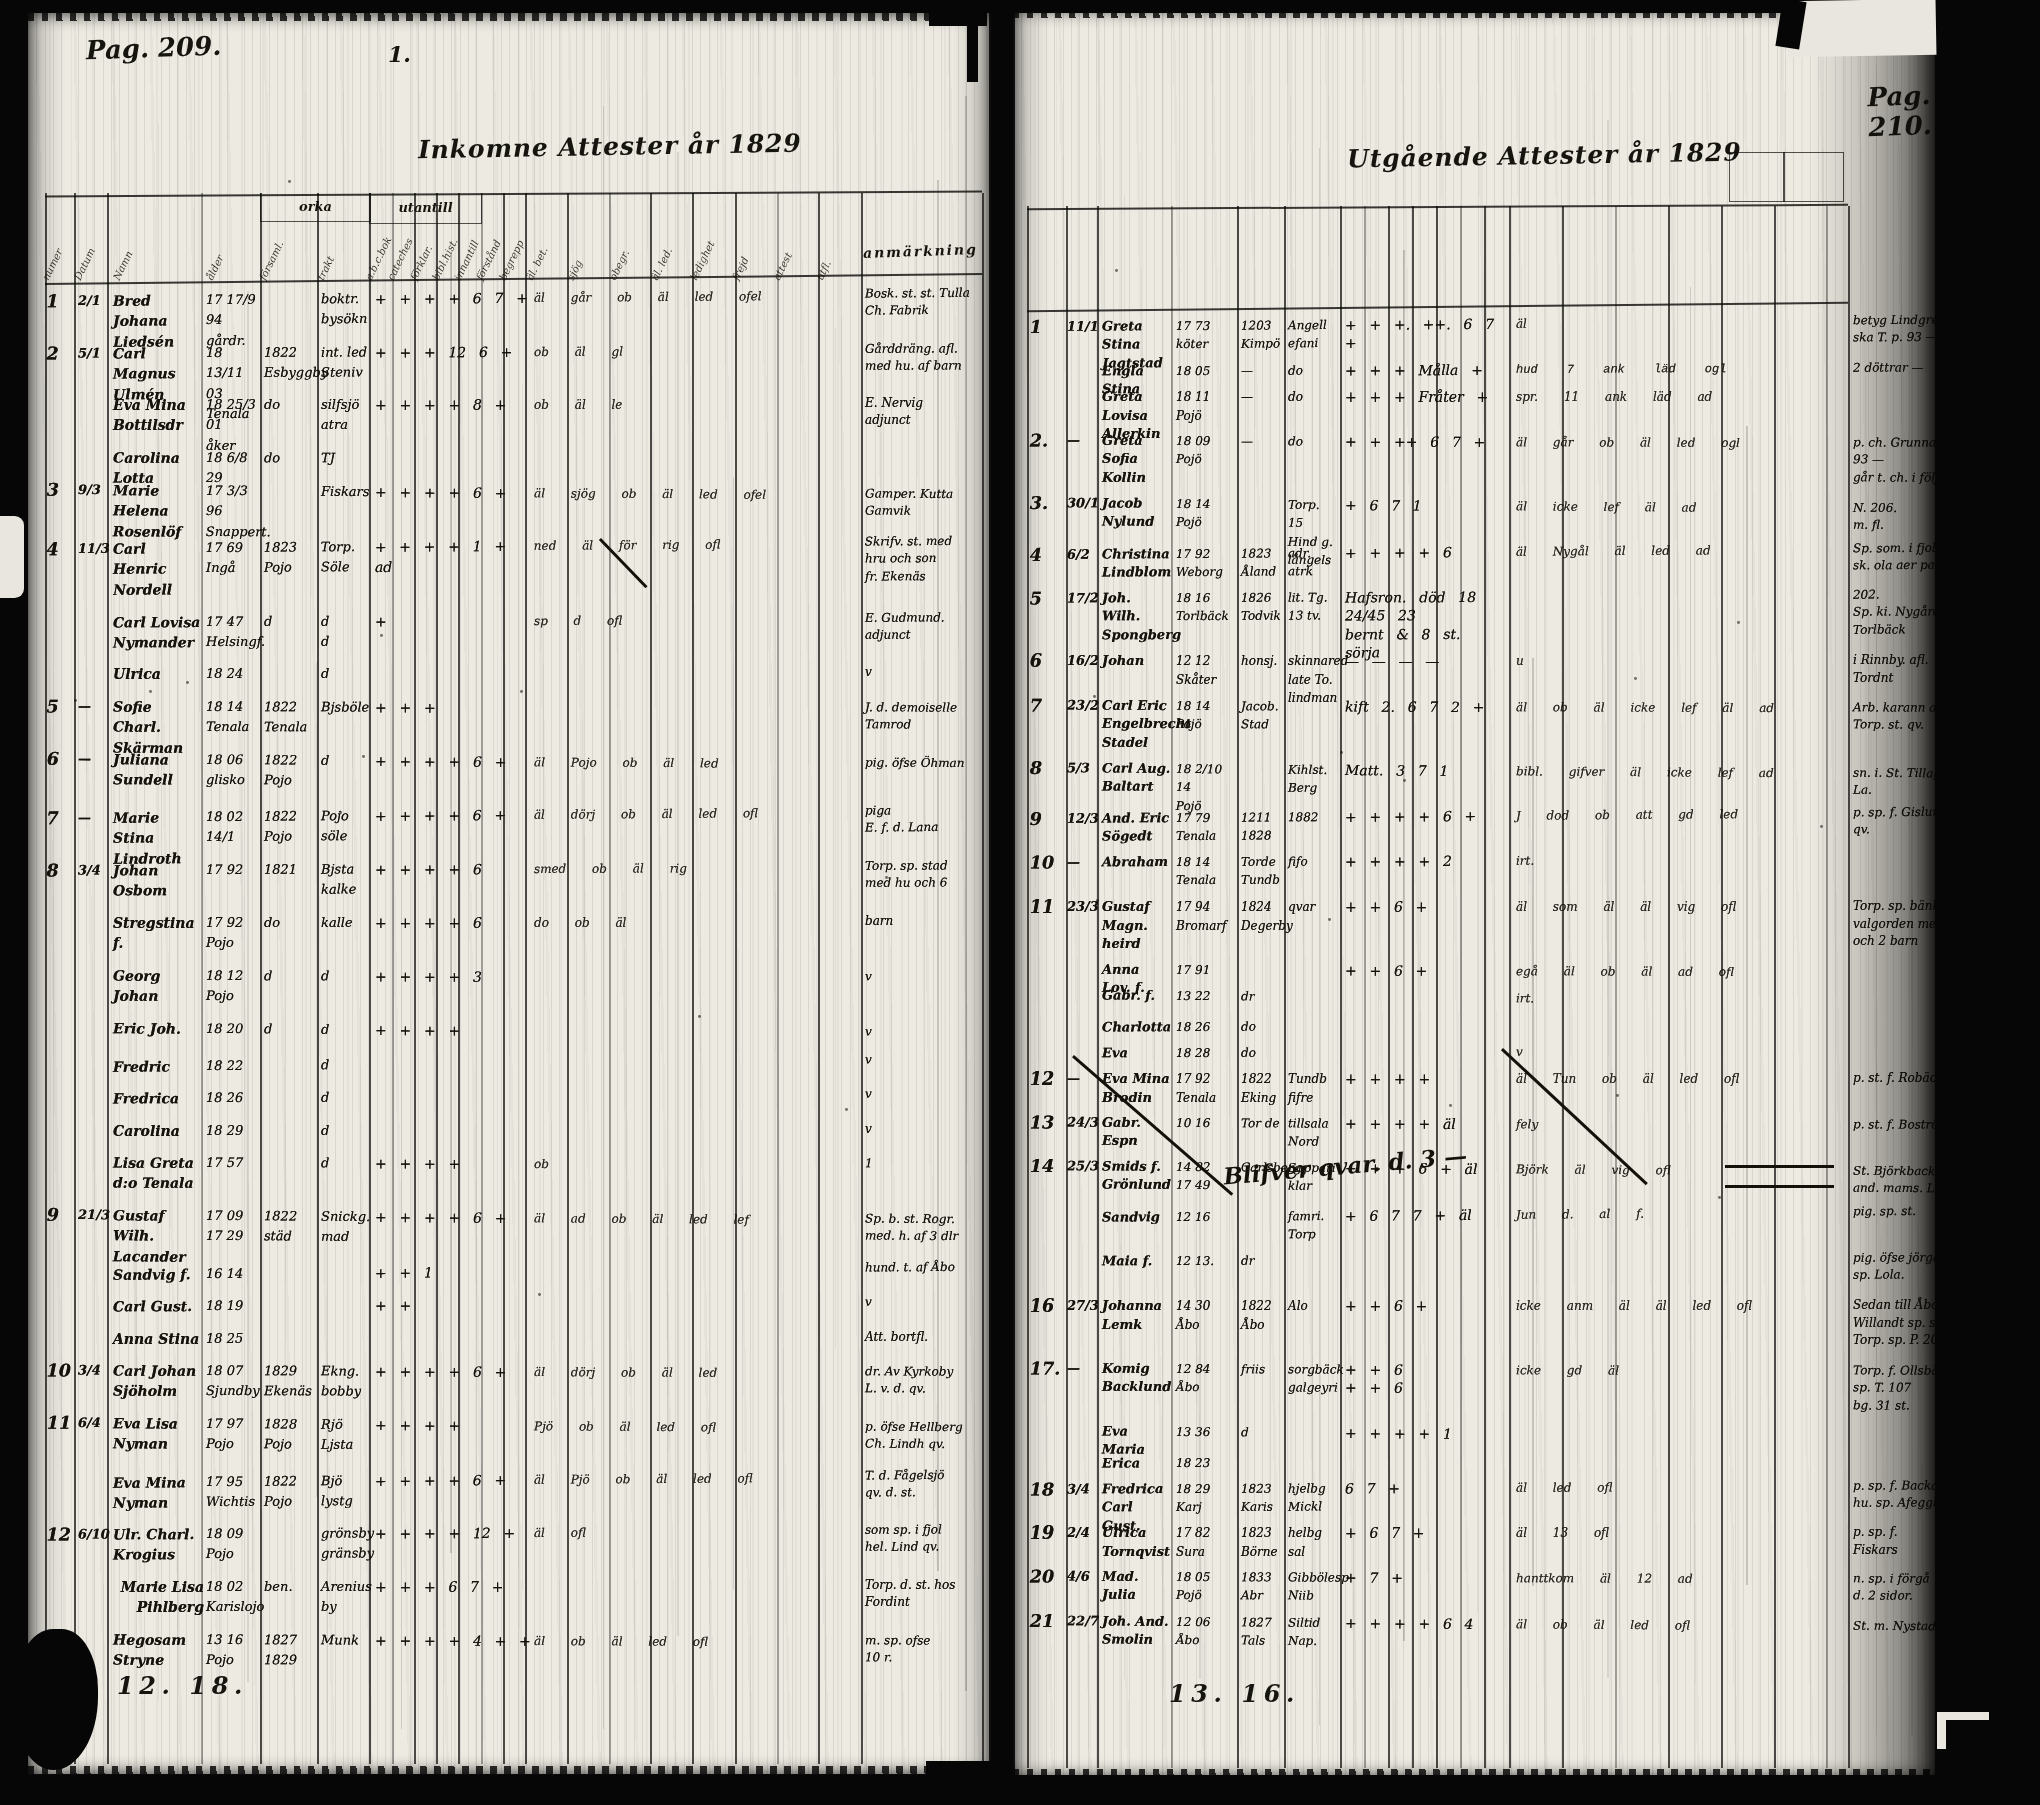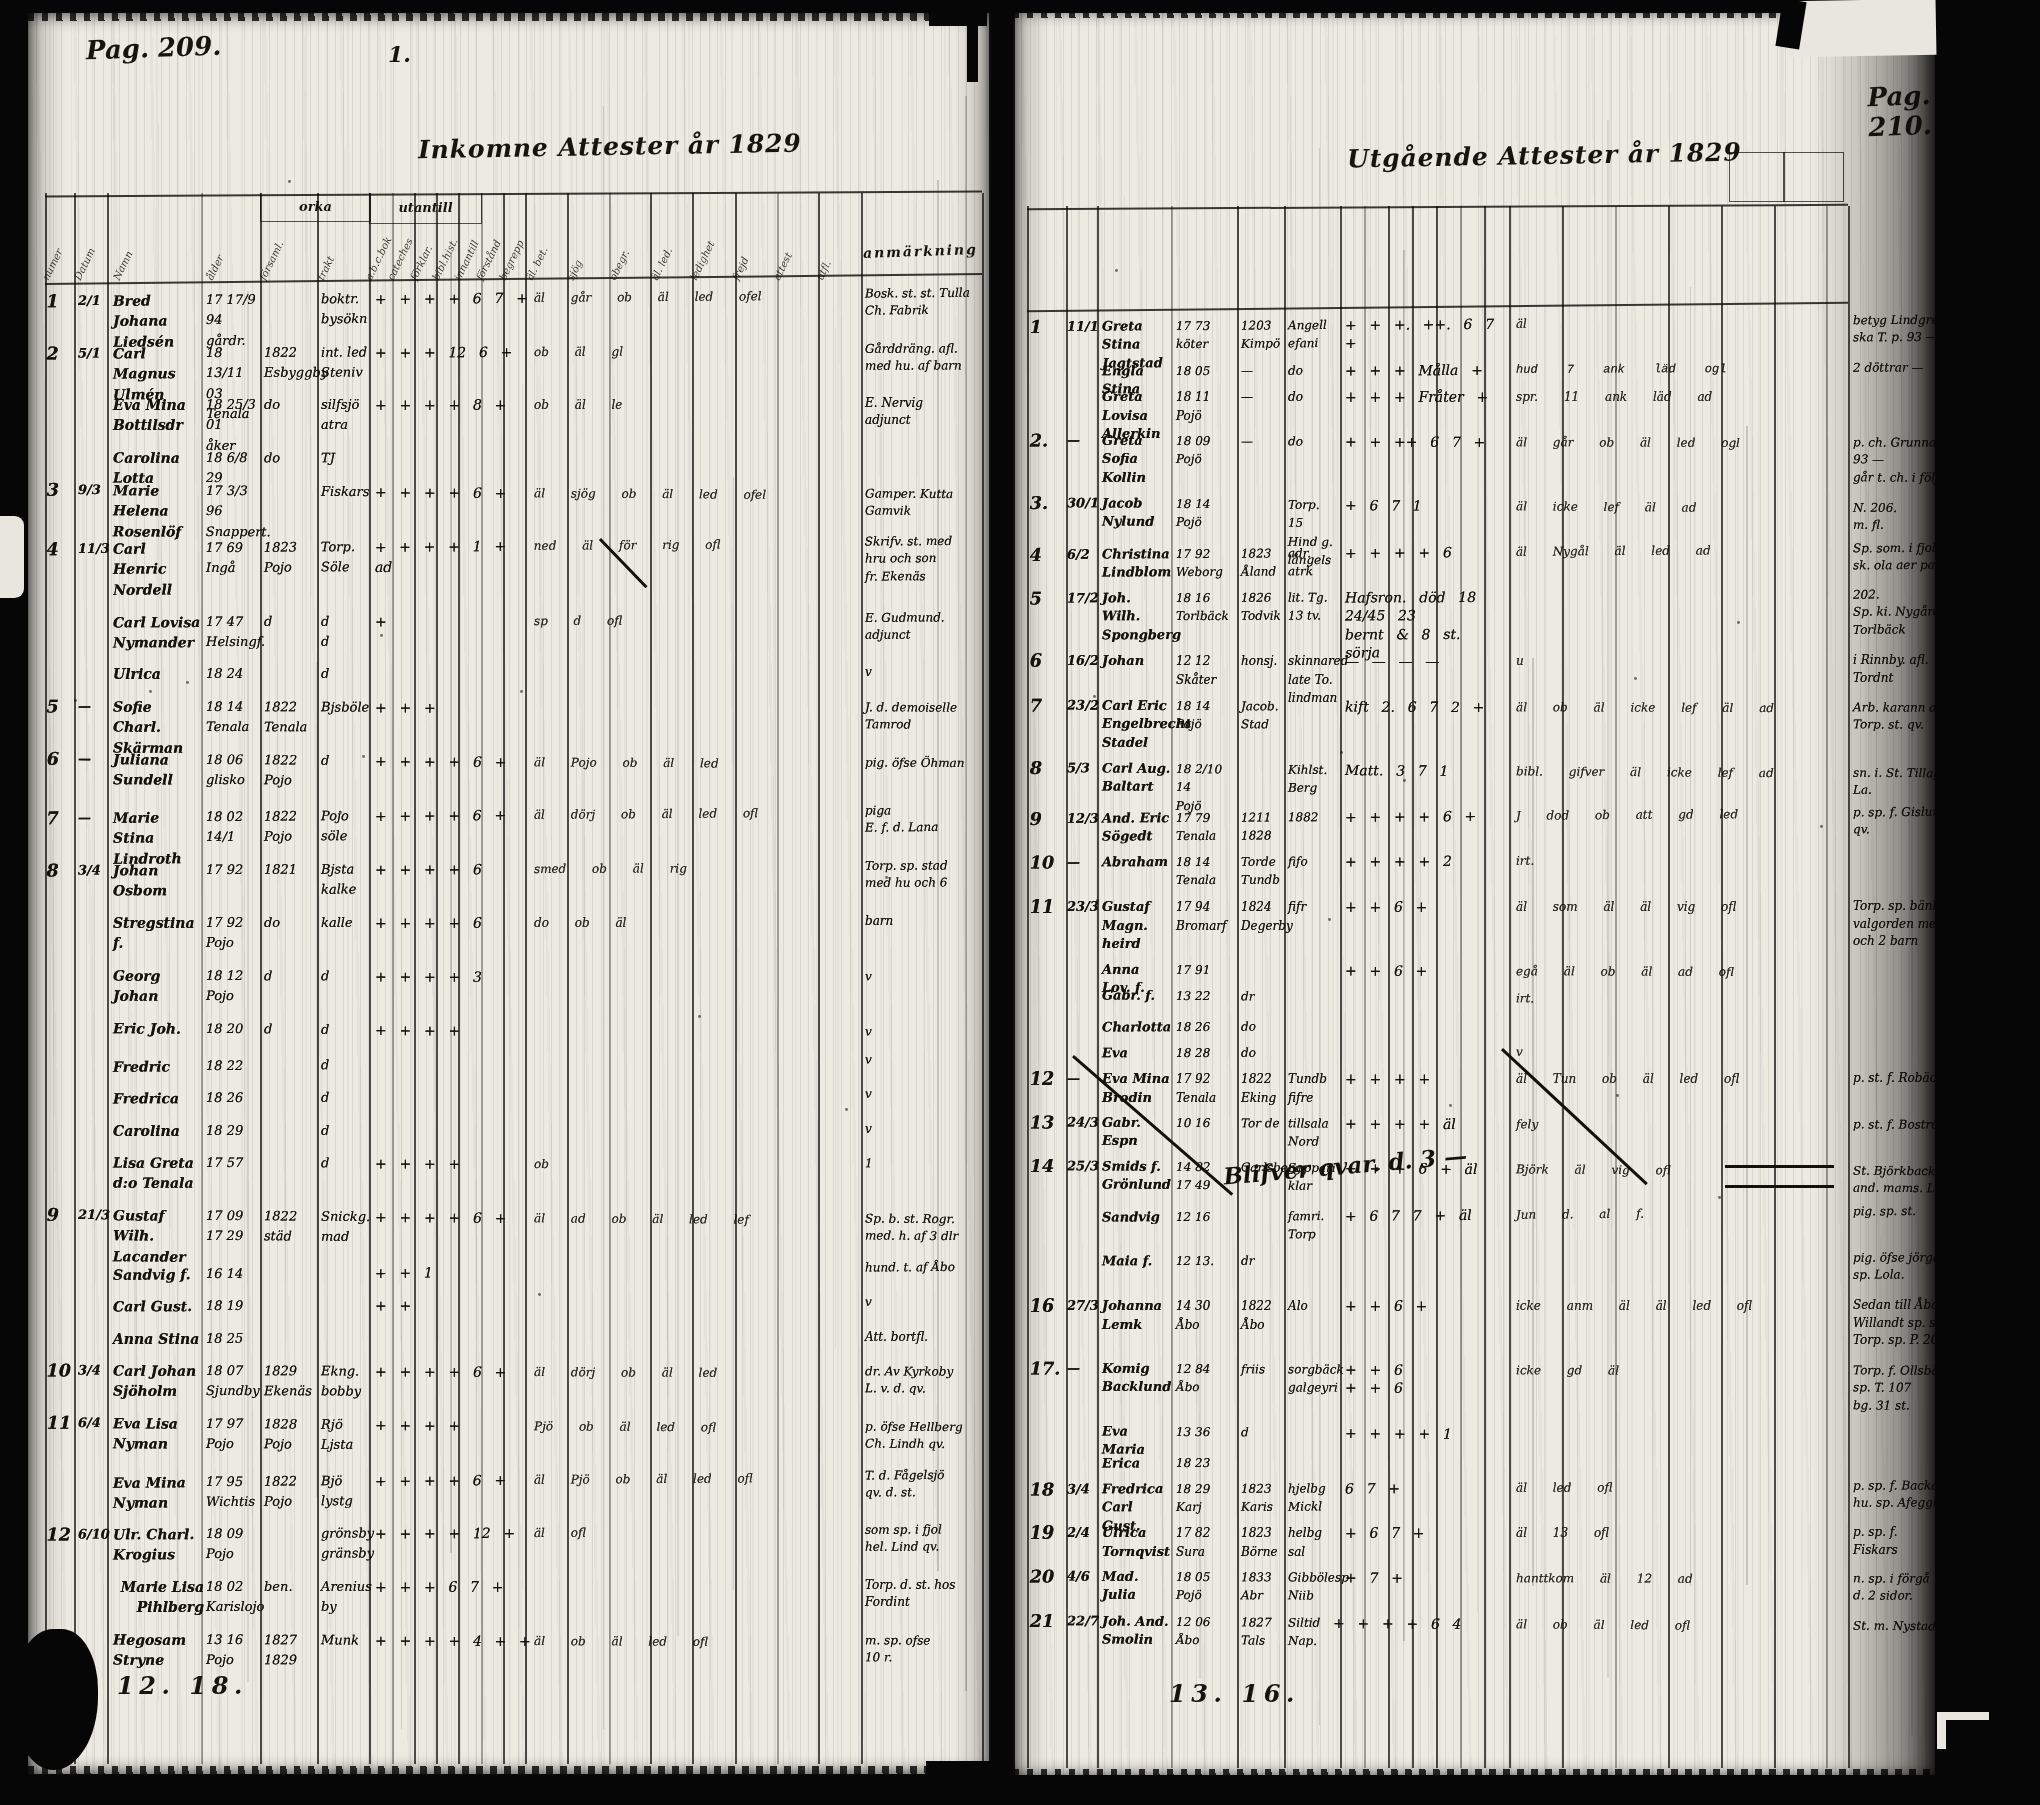--- a/index.html
+++ b/index.html
@@ -696,21 +696,21 @@
         </div>
         <div class="row" style="top: 885px; height: 64px; transform: rotate(0deg);">
           <div class="cell hw no" style="left: 16.7px; width: 30px;">11</div>
           <div class="cell hw date" style="left: 54px; width: 30px;">23/3</div>
           <div class="cell hw name" style="left: 89px; width: 69px;">Gustaf Magn.
 heird</div>
           <div class="cell hw " style="left: 163px; width: 58px;">17 94
 Bromarf</div>
           <div class="cell hw " style="left: 228px; width: 43px;">1824
 Degerby</div>
-          <div class="cell hw " style="left: 275px; width: 50px;">fifr</div>
+          <div class="cell hw " style="left: 275px; width: 50px;">qvar</div>
           <div class="cell hw marks" style="left: 332px; width: 163px;">+ +  6  +</div>
           <div class="cell hw status" style="left: 503px; width: 327px;">äl som äl äl vig ofl</div>
           <div class="cell hw remark" style="left: 840px; width: 165px;">Torp. sp. bänk
 valgorden med hu
 och 2 barn</div>
         </div>
         <div class="row" style="top: 949px; height: 27px; transform: rotate(0.2deg);">
           <div class="cell hw name" style="left: 89px; width: 69px;">Anna Lov. f.</div>
           <div class="cell hw " style="left: 163px; width: 58px;">17 91</div>
           <div class="cell hw marks" style="left: 332px; width: 163px;">+ +  6  +</div>
@@ -885,21 +885,21 @@
           <div class="cell hw no" style="left: 16.7px; width: 30px;">21</div>
           <div class="cell hw date" style="left: 54px; width: 30px;">22/7</div>
           <div class="cell hw name" style="left: 89px; width: 69px;">Joh. And.
 Smolin</div>
           <div class="cell hw " style="left: 163px; width: 58px;">12 06
 Åbo</div>
           <div class="cell hw " style="left: 228px; width: 43px;">1827
 Tals</div>
           <div class="cell hw " style="left: 275px; width: 50px;">Siltid
 Nap.</div>
-          <div class="cell hw marks" style="left: 320px; width: 163px;">+ + + +  6  4</div>
+          <div class="cell hw marks" style="left: 332px; width: 163px;">+ + + +  6  4</div>
           <div class="cell hw status" style="left: 503px; width: 327px;">äl ob äl led ofl</div>
           <div class="cell hw remark" style="left: 840px; width: 165px;">St. m. Nystad</div>
         </div>
       </div>
     <div class="overlaynote" style="left:210px;top:1143px;">Blifver qvar. d. 3 —</div>
     <div class="total hw" style="left:156px;top:1670px;">13. 16.</div>
     <div class="strike" style="left:61px;top:1046px;width:211px;transform:rotate(41deg);"></div>
     <div class="strike" style="left:490px;top:1039px;width:198px;transform:rotate(43deg);"></div>
     <div class="strike" style="left:712px;top:1156px;width:109px;"></div>
     <div class="strike" style="left:712px;top:1176px;width:109px;"></div>

